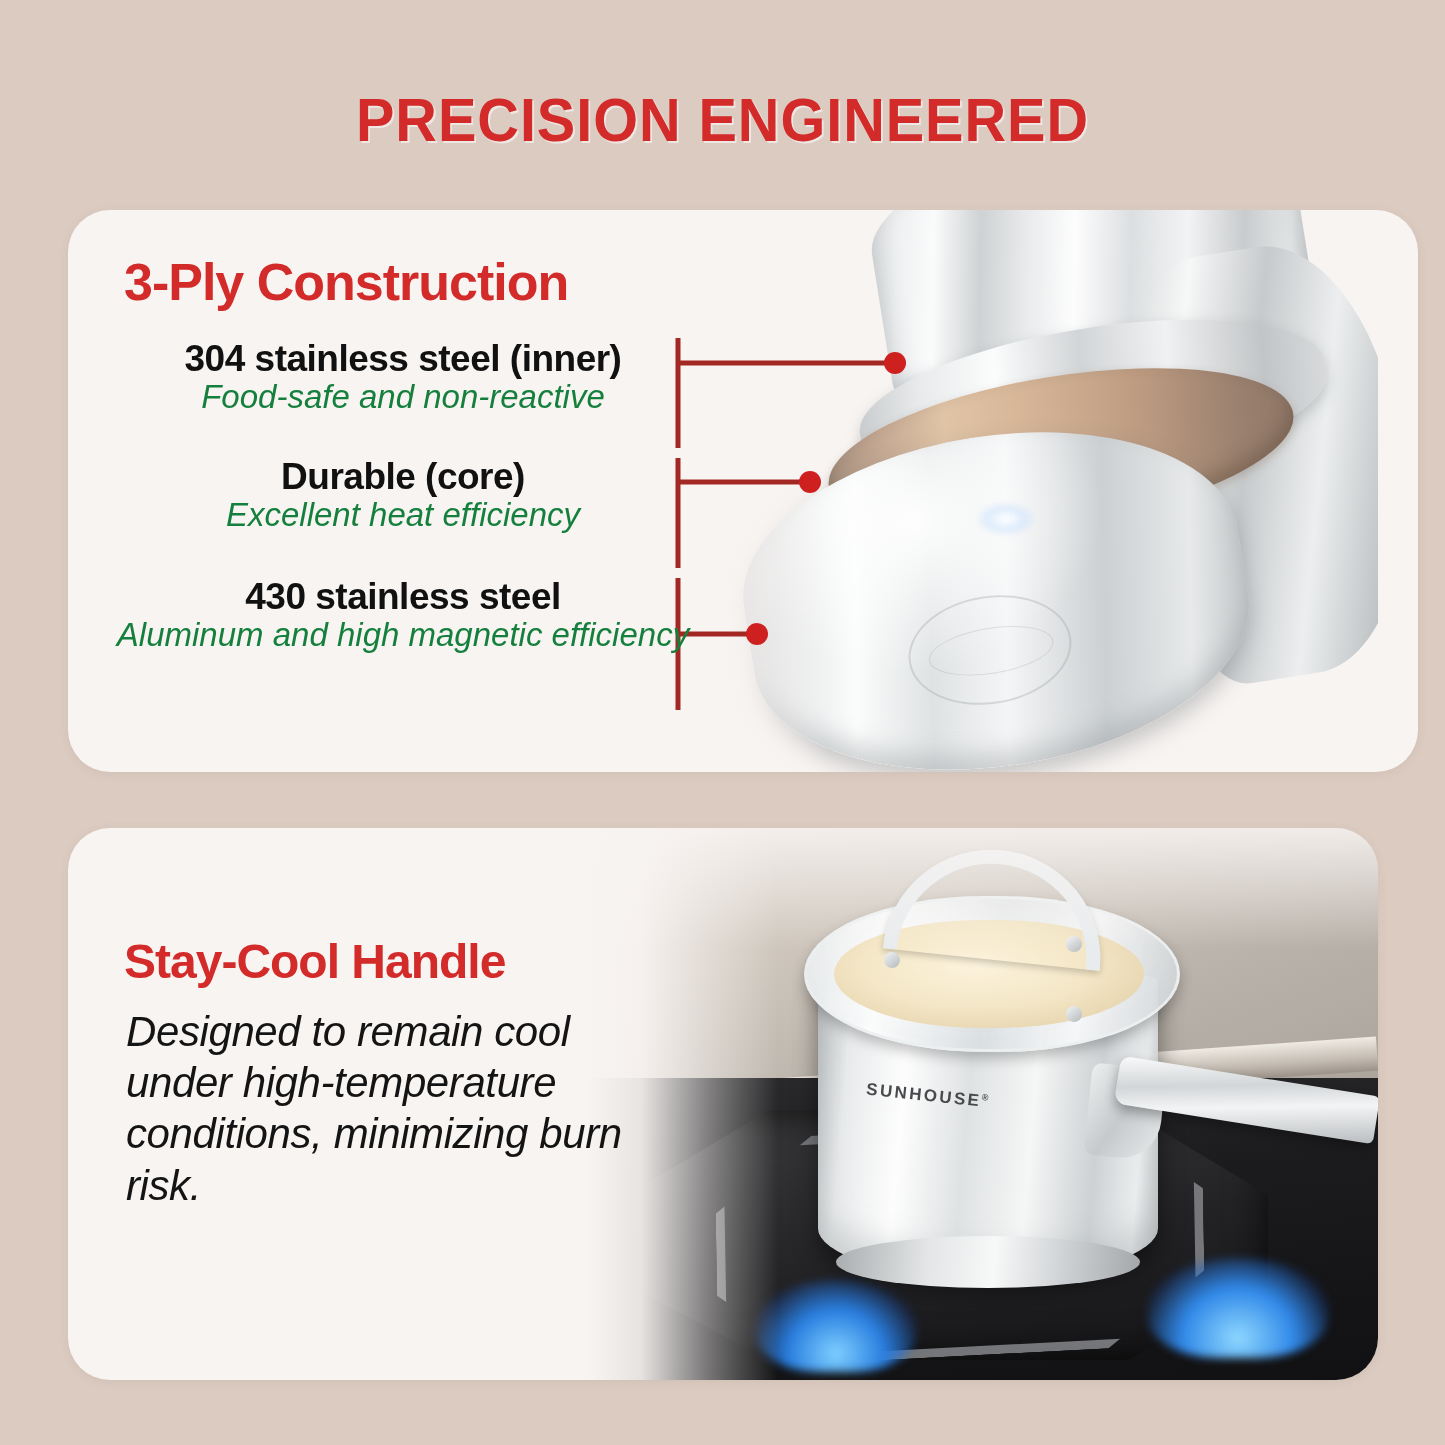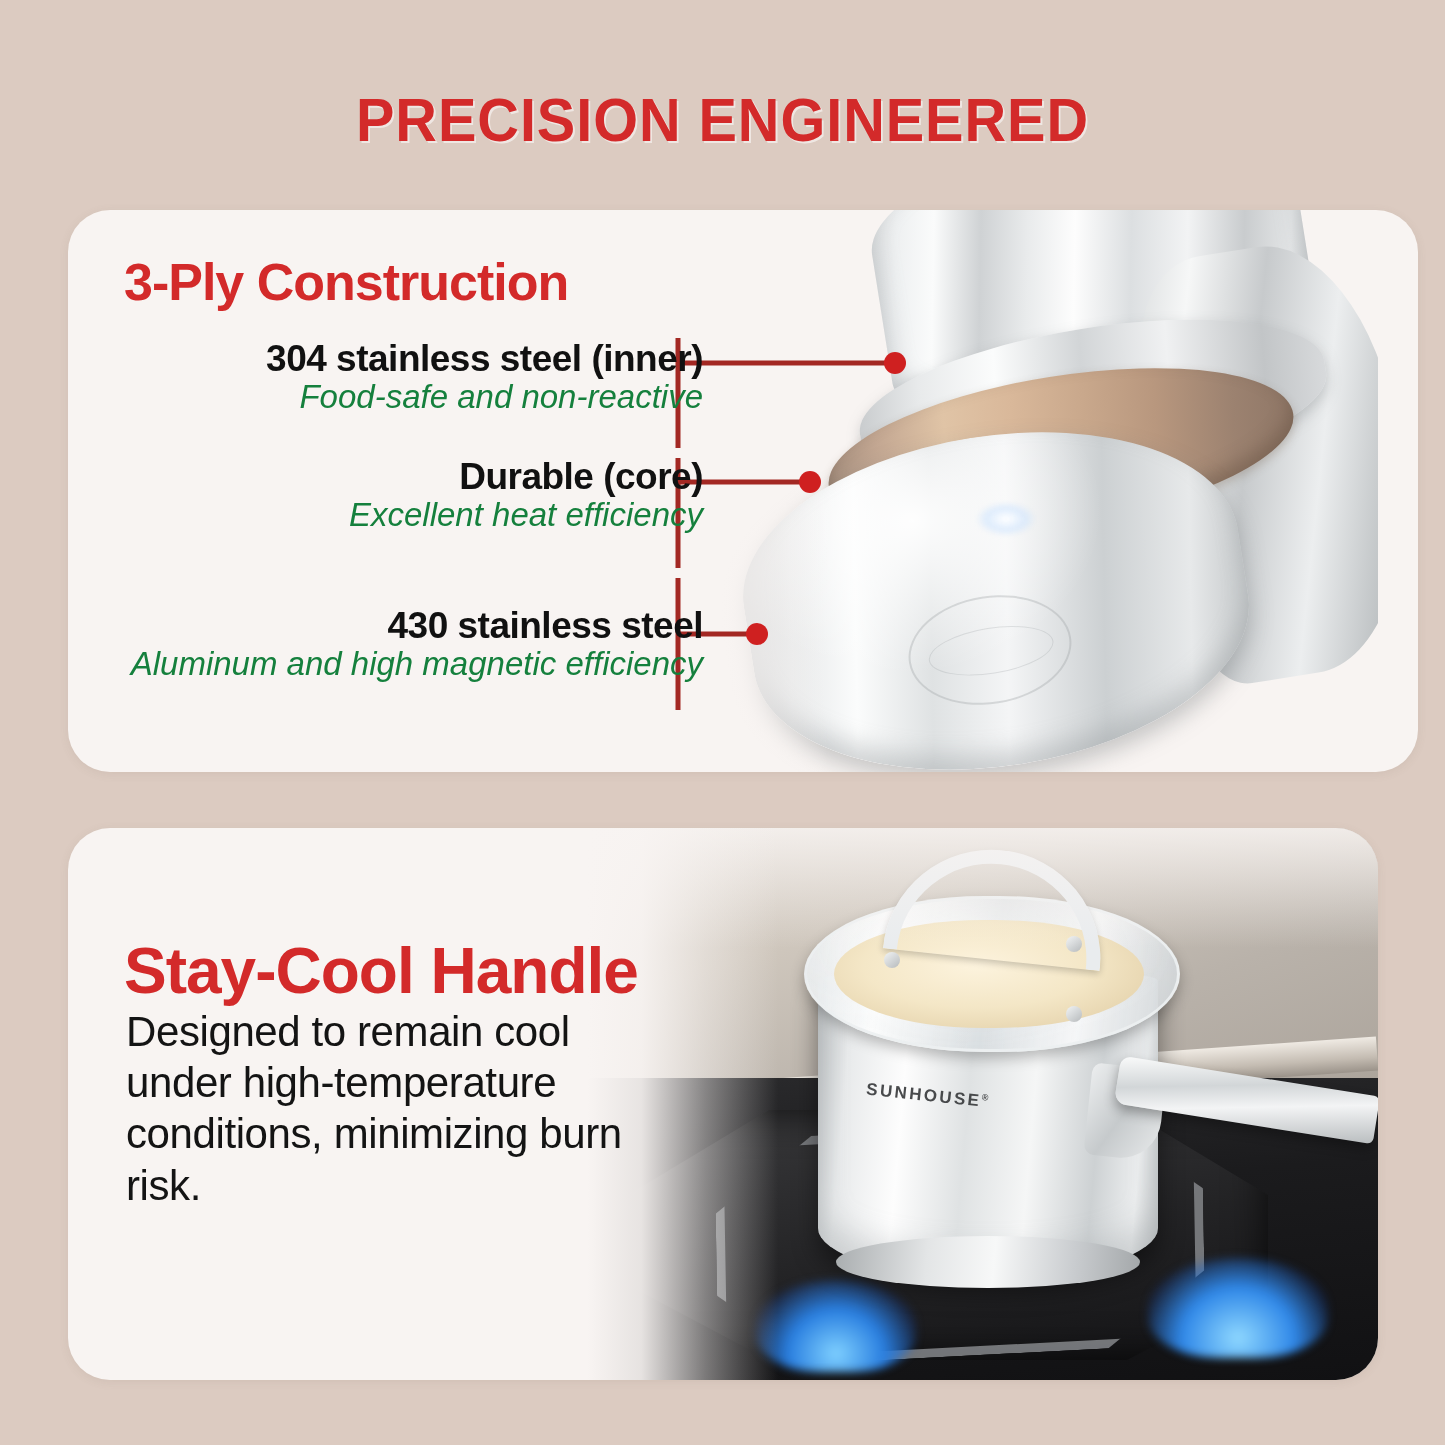--- a/index.html
+++ b/index.html
@@ -39,33 +39,33 @@
 
   
   .ply-title{
     position:absolute;left:56px;top:42px;
     font-size:52px;font-weight:bold;color:#d32a2a;
     letter-spacing:-1px;
   }
   .layer{
     position:absolute;
     right:715px;            
-    text-align:right;
+    text-align:center;
     width:600px;
     color:#111;
   }
   .layer .lname{
     font-size:37px;font-weight:bold;letter-spacing:-.5px;line-height:1.12;
   }
   .layer .ldesc{
     font-size:33px;font-style:italic;font-weight:400;line-height:1.12;color:#15803d;
   }
   #layer-0{top:128px;}
   #layer-1{top:246px;}
-  #layer-2{top:366px;margin-top:29px;}
+  #layer-2{top:366px;}
 
   
   .leaders{position:absolute;left:0;top:0;width:1310px;height:562px;pointer-events:none;}
 
   
   .ply-photo{
     position:absolute;left:640px;top:0;width:670px;height:562px;
     overflow:hidden;
   }
   .pot-body{
@@ -123,25 +123,25 @@
   .pot-side-right{
     position:absolute;left:452px;top:36px;width:240px;height:430px;
     background:linear-gradient(105deg,#d9dcdd 0%,#f6f7f7 18%,#c7cacc 40%,#eceeef 62%,#b9bdbf 86%,#d6d8da 100%);
     border-radius:30% 46% 48% 24%/22% 46% 50% 26%;
     transform:rotate(-9deg);
   }
 
   
   .handle-title{
     position:absolute;left:56px;top:106px;
-    font-size:64px;font-weight:bold;color:#d32a2a;letter-spacing:-1px;
+    font-size:48px;font-weight:bold;color:#d32a2a;letter-spacing:-1px;
   }
   .handle-body{
     position:absolute;left:58px;top:178px;width:520px;
-    font-size:42px;line-height:1.22;color:#141414;letter-spacing:-.4px;
+    font-size:42px;line-height:1.22;color:#141414;letter-spacing:-.4px;font-style:italic;
   }
   .stove-photo{
     position:absolute;left:520px;top:0;width:790px;height:552px;overflow:hidden;
   }
   .counter{
     position:absolute;left:0;top:0;width:790px;height:330px;
     background:linear-gradient(160deg,#d9d2c9 0%,#cfc7bd 30%,#b9b2aa 60%,#a79f96 100%);
   }
   .counter-edge{
     position:absolute;left:0;top:236px;width:790px;height:34px;

